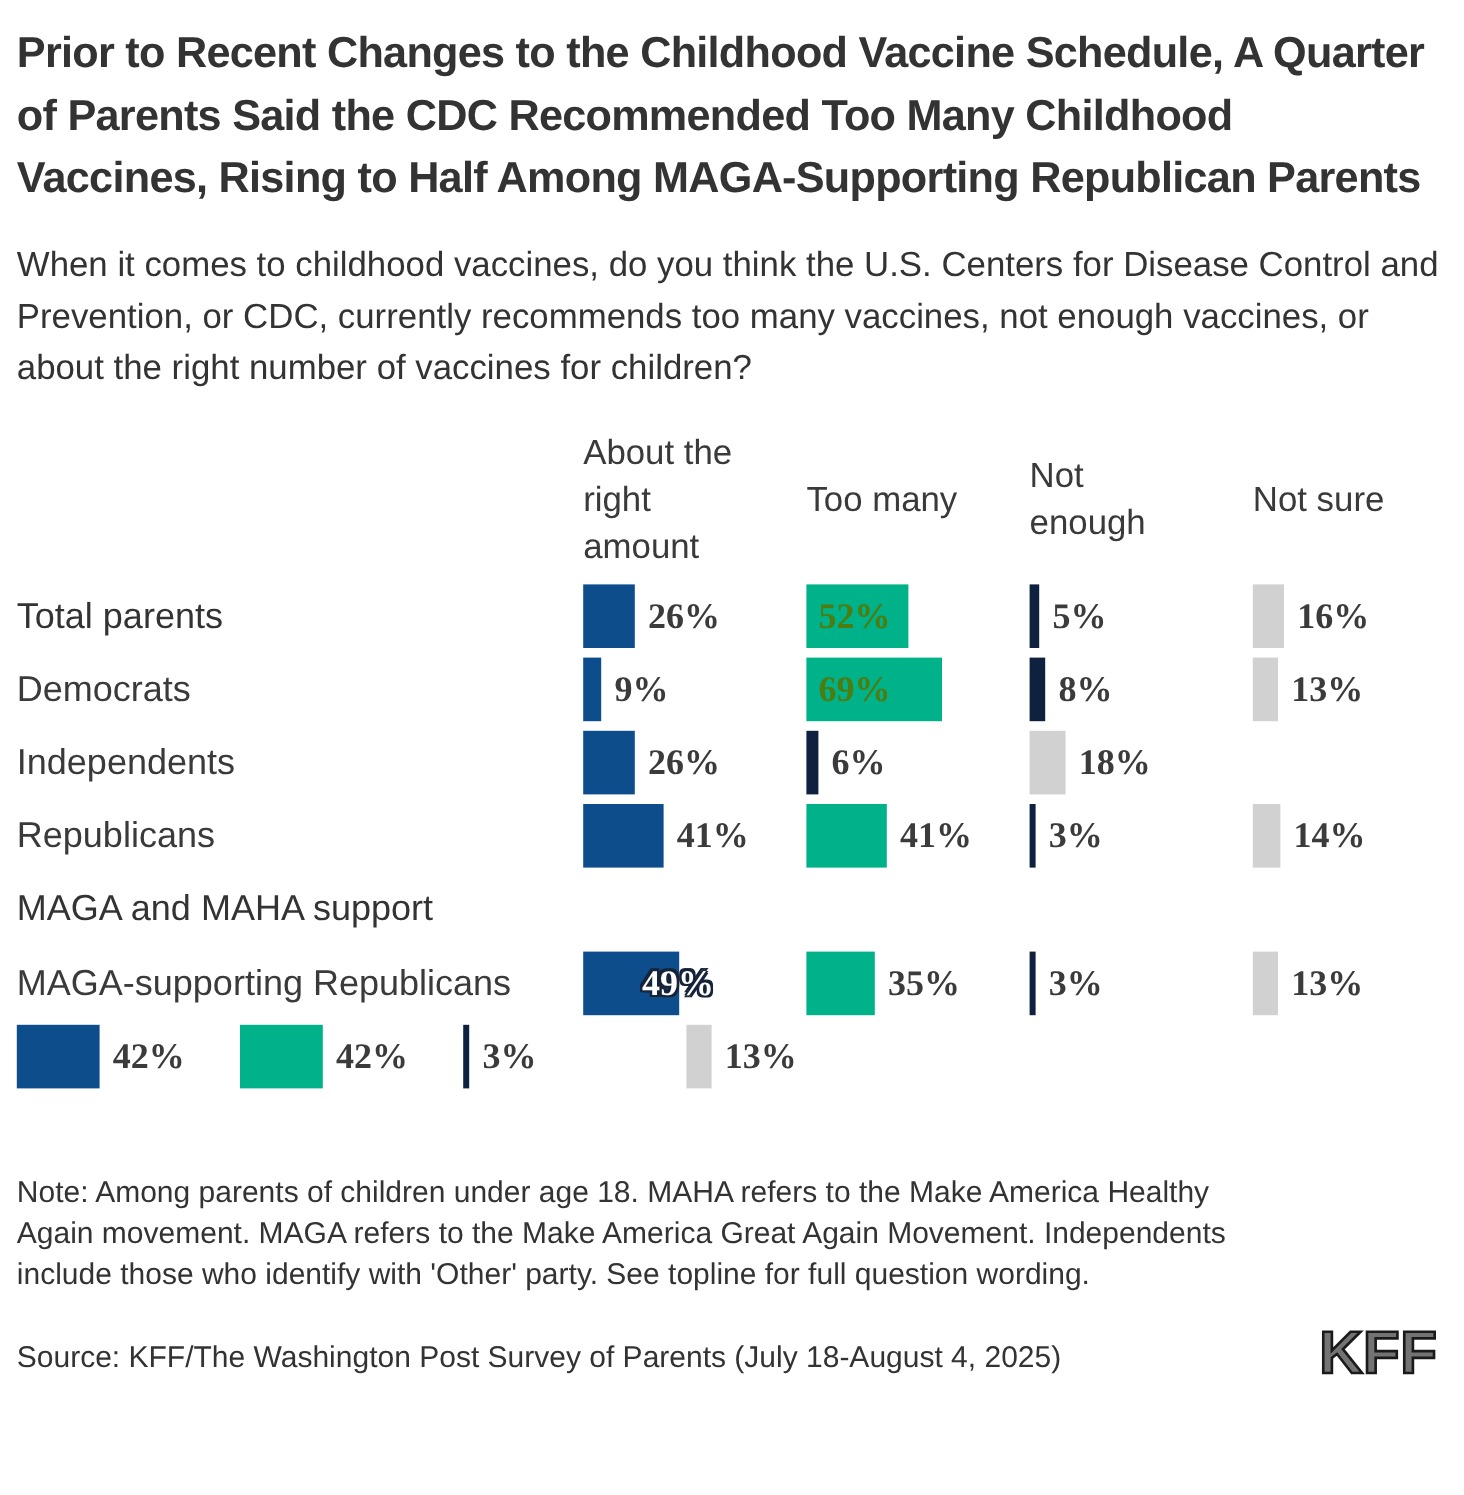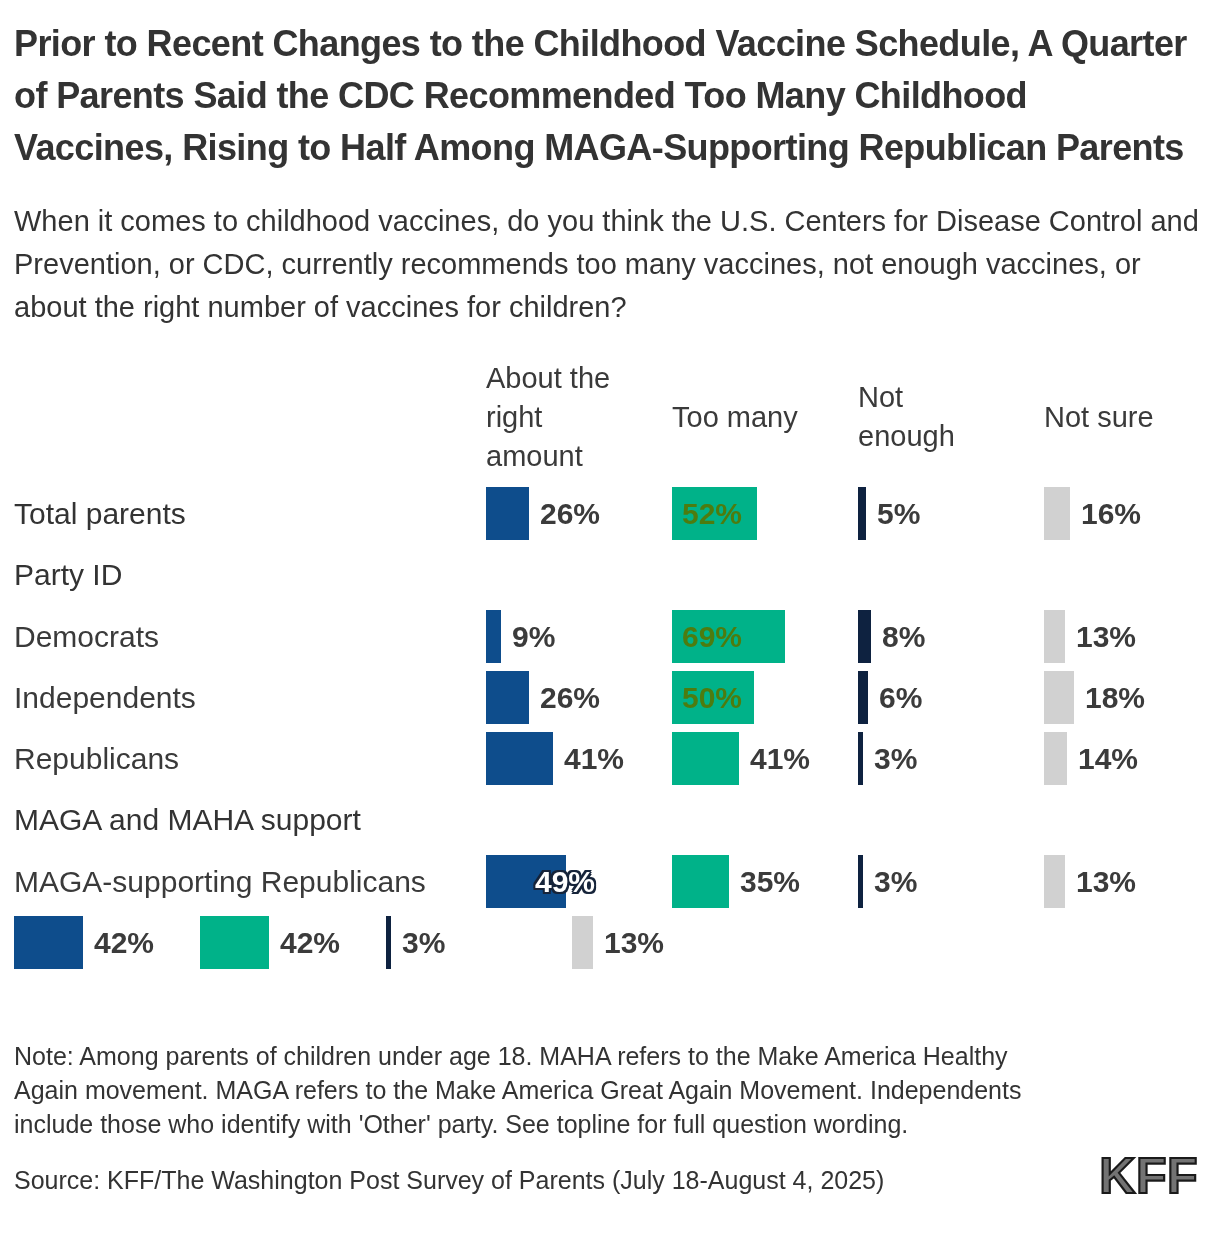--- a/index.html
+++ b/index.html
@@ -52,20 +52,21 @@
   .row-label.bold, .section-label { font-weight: normal; font-size: 30px; color: #333333; }
 
   .cell { display: flex; align-items: center; height: 53px; position: relative; }
   .bar { height: 53px; flex: 0 0 auto; }
 
   .val-label {
     font-size: 30px;
     font-weight: bold;
     color: #3b3b3b;
     white-space: nowrap;
+    font-family: Liberation Serif, serif;
   }
   .val-out { margin-left: 11px; }
   .val-in {
     position: absolute;
     left: 10px;
     top: 50%;
     transform: translateY(-50%);
     color: #4d7c0f;
   }
   .val-in-light {
@@ -84,21 +85,21 @@
     font-size: 25px;
     line-height: 34px;
     color: #333333;
     max-width: 1048px;
     margin-top: 66px;
   }
   .footer {
     display: flex;
     justify-content: space-between;
     align-items: flex-end;
-    margin-top: 10px;
+    margin-top: 23px;
     padding-right: 2px;
   }
   .source { font-size: 25px; color: #333333; padding-bottom: 6px; }
   .kff-logo {
     font-size: 50px;
     font-weight: bold;
     color: #737373;
     letter-spacing: 0.5px;
     -webkit-text-stroke: 2.2px #1a1a1a;
     line-height: 50px;
@@ -153,23 +154,20 @@
               <span class="val-label val-out">5%</span>
             </div>
           </div>
           <div class="bar-col">
             <div class="cell">
               <div class="bar" style="width: 26px; background: rgb(209, 209, 209);"></div>
               <span class="val-label val-out">16%</span>
             </div>
           </div>
         </div>
-        <div class="section-row">
-          <span class="section-label">Party ID</span>
-        </div>
         <div class="row">
           <div class="label-col"><span class="row-label">Democrats</span></div>
           <div class="bar-col">
             <div class="cell">
               <div class="bar" style="width: 15px; background: rgb(14, 77, 140);"></div>
               <span class="val-label val-out">9%</span>
             </div>
           </div>
           <div class="bar-col">
             <div class="cell">
@@ -189,26 +187,20 @@
               <span class="val-label val-out">13%</span>
             </div>
           </div>
         </div>
         <div class="row">
           <div class="label-col"><span class="row-label">Independents</span></div>
           <div class="bar-col">
             <div class="cell">
               <div class="bar" style="width: 43px; background: rgb(14, 77, 140);"></div>
               <span class="val-label val-out">26%</span>
-            </div>
-          </div>
-          <div class="bar-col">
-            <div class="cell">
-              <div class="bar" style="width: 82px; background: rgb(0, 178, 137);"></div>
-              <span class="val-label val-in">50%</span>
             </div>
           </div>
           <div class="bar-col">
             <div class="cell">
               <div class="bar" style="width: 10px; background: rgb(14, 34, 64);"></div>
               <span class="val-label val-out">6%</span>
             </div>
           </div>
           <div class="bar-col">
             <div class="cell">

